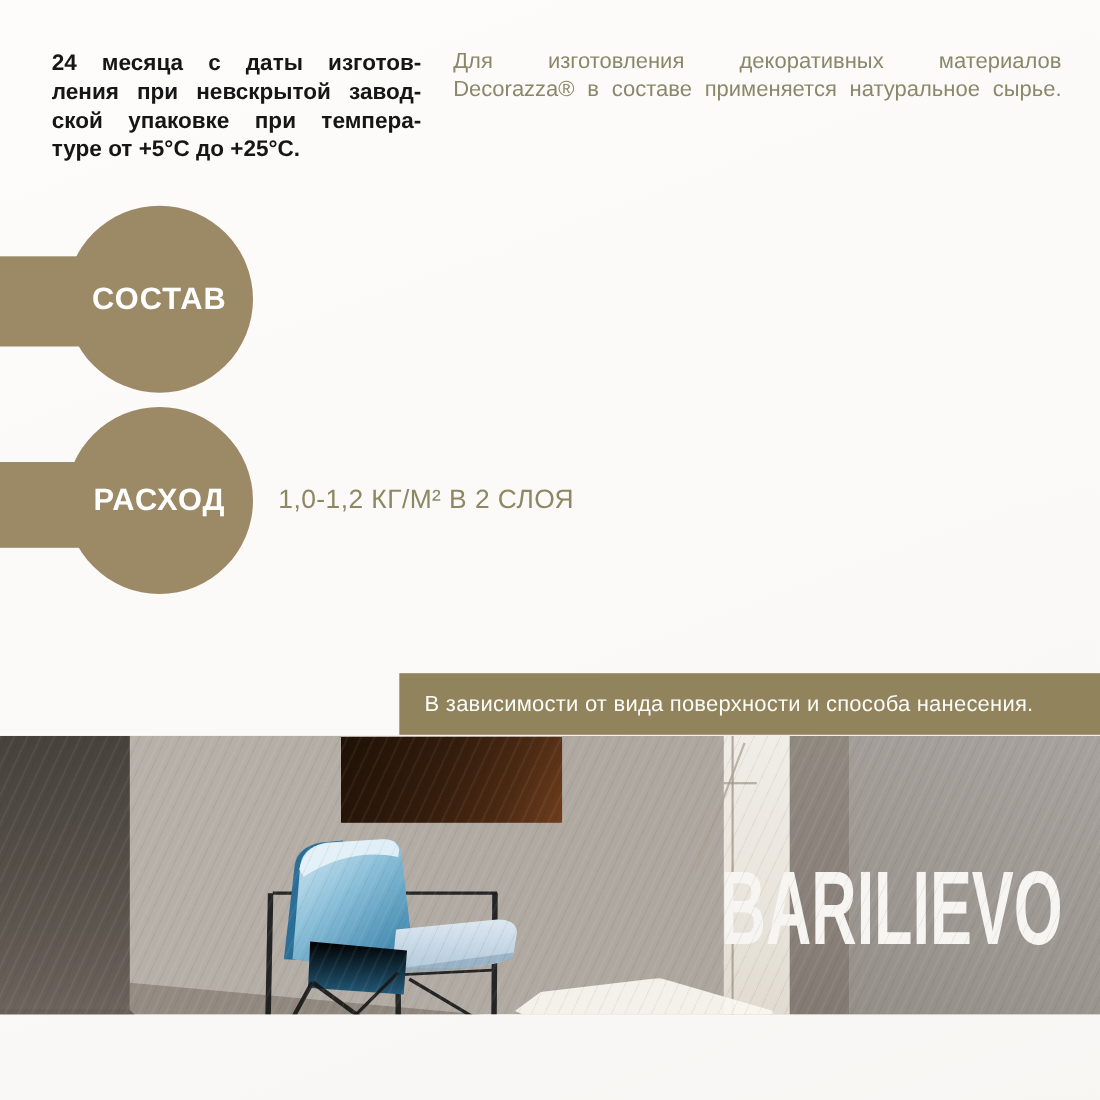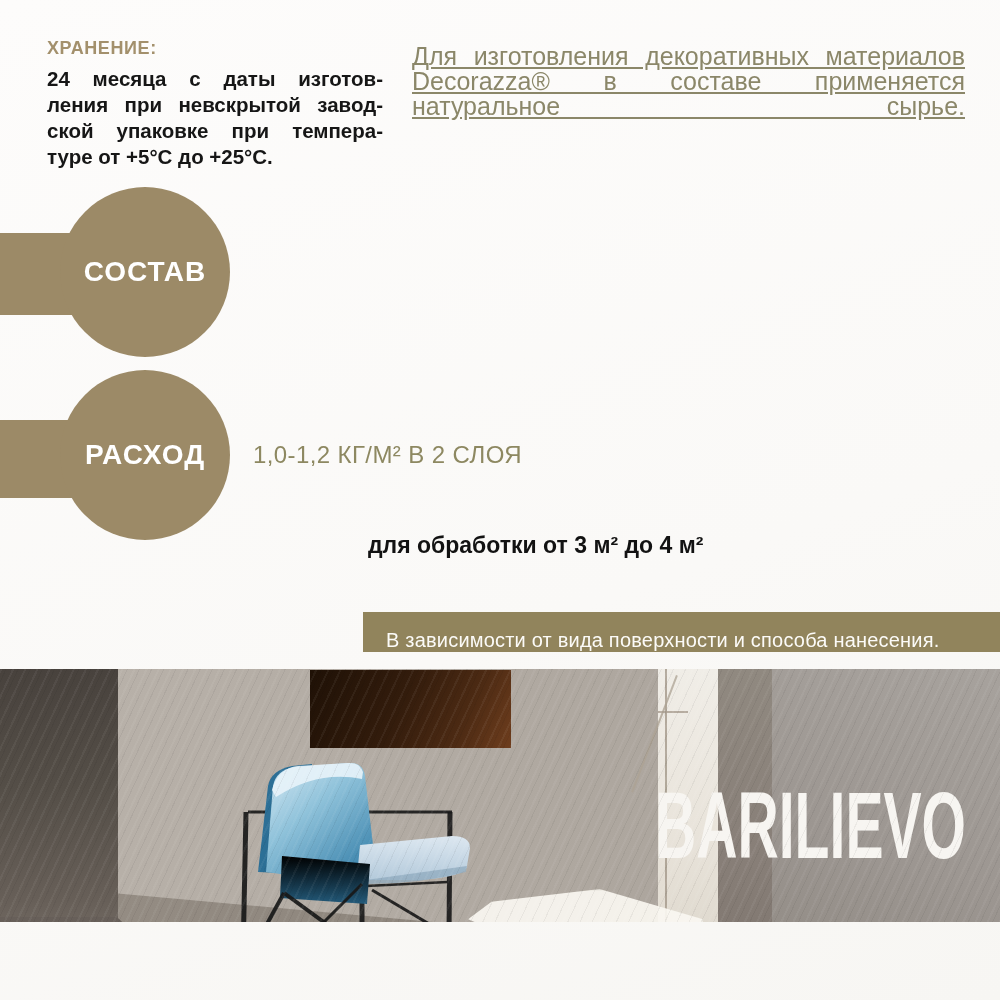--- a/index.html
+++ b/index.html
@@ -8,21 +8,21 @@
     background:linear-gradient(160deg,#fdfcfb 0%,#faf9f7 60%,#f7f6f3 100%);
     font-family:"Liberation Sans","DejaVu Sans",sans-serif;
     -webkit-font-smoothing:antialiased;
   }
   
   .storage{position:absolute;left:47px;top:38px;width:340px;}
   .storage-title{font-size:18px;font-weight:bold;letter-spacing:.6px;color:var(--tan,#a3906c);}
   .storage-body{margin-top:7px;width:336px;font-size:20.5px;font-weight:bold;color:var(--ink,#161616);line-height:26px;}
   .jline{text-align:justify;text-align-last:justify;}
   .intro{position:absolute;left:412px;top:44px;width:553px;
-    font-size:25px;line-height:25px;color:var(--olive,#8b8769);text-decoration:underline;}
+    font-size:20px;line-height:25px;color:var(--olive,#8b8769);}
   .intro .jline{display:block;}
 
   
   .badge{position:absolute;left:60px;width:170px;height:170px;border-radius:50%;
     background:var(--accent,#9c8a67);display:flex;align-items:center;justify-content:center;text-align:right;}
   .badge-label{color:#fff;font-weight:bold;font-size:28px;letter-spacing:1px;}
   .badge-tab{position:absolute;left:0;width:112px;background:var(--accent,#9c8a67);}
   .tab-sostav{top:233px;height:82px;}
   .badge-sostav{top:187px;}
   .tab-rashod{top:420px;height:78px;}
@@ -32,22 +32,22 @@
     font-weight:bold;font-size:20.5px;letter-spacing:.3px;}
   .comp-row{margin-bottom:25px;white-space:nowrap;}
   .comp-row .spacer{display:inline-block;width:64px;}
 
   .cons-value{position:absolute;left:253px;top:441px;color:var(--olive-strong,#8d8861);
     font-weight:normal;font-size:24px;letter-spacing:.4px;}
 
   .coverage{position:absolute;left:368px;top:530px;font-size:23px;font-weight:bold;
     color:#121212;line-height:31px;}
 
-  .note-banner{position:absolute;left:363px;top:612px;width:637px;height:40px;
-    background:var(--banner,#91845c);display:flex;align-items:flex-end;}
+  .note-banner{position:absolute;left:363px;top:612px;width:637px;height:56px;
+    background:var(--banner,#91845c);display:flex;align-items:center;}
   .note-text{color:#fcfbf8;font-size:20px;padding-left:23px;letter-spacing:.2px;}
 
   
   .photo{position:absolute;left:0;top:669px;width:1000px;height:253px;overflow:hidden;
     background:linear-gradient(100deg,#bab3ab 0%,#b1aaa2 45%,#a69f97 100%);}
   .photo::after{content:"";position:absolute;inset:0;opacity:.05;pointer-events:none;
     background:repeating-linear-gradient(115deg,#fff 0 2px,transparent 2px 5px,#000 5px 6px,transparent 6px 11px);}
   .left-wall{position:absolute;left:0;top:0;width:118px;height:331px;
     background:linear-gradient(180deg,#48423d 0%,#544e47 35%,#675f58 70%,#847c74 100%);}
   .left-wall-base{position:absolute;left:0;top:248px;width:205px;height:83px;
@@ -79,21 +79,20 @@
   .wordmark{position:absolute;left:655px;bottom:42px;width:330px;
     color:#f7f5f1;font-weight:bold;font-size:56px;letter-spacing:0;
     transform:scale(1.02,1.7);transform-origin:bottom left;white-space:nowrap;}
 </style>
 </head>
 <body>
 
 <div class="stage">
 
   <div class="storage">
-    <div class="storage-title">ХРАНЕНИЕ:</div>
     <div class="storage-body">
       <div class="jline">24 месяца с даты изготов-</div>
       <div class="jline">ления при невскрытой завод-</div>
       <div class="jline">ской упаковке при темпера-</div>
       <div>туре от +5°С до +25°С.</div>
     </div>
   </div>
 
   <div class="intro">
     <span class="jline">Для изготовления декоративных материалов</span>
@@ -105,21 +104,20 @@
     <span class="badge-label">СОСТАВ</span>
   </div>
 
   <div class="badge-tab tab-rashod"></div>
   <div class="badge badge-rashod">
     <span class="badge-label">РАСХОД</span>
   </div>
   <div class="cons-value">1,0-1,2 КГ/М² В 2 СЛОЯ</div>
 
   <div class="coverage">
-    <div>для обработки от 3 м² до 4 м²</div>
   </div>
 
   <div class="note-banner">
     <span class="note-text">В зависимости от вида поверхности и способа нанесения.</span>
   </div>
 
   <div class="photo">
     <div class="artwork"></div>
     <div class="window">
       <div class="win-mullion"></div>

